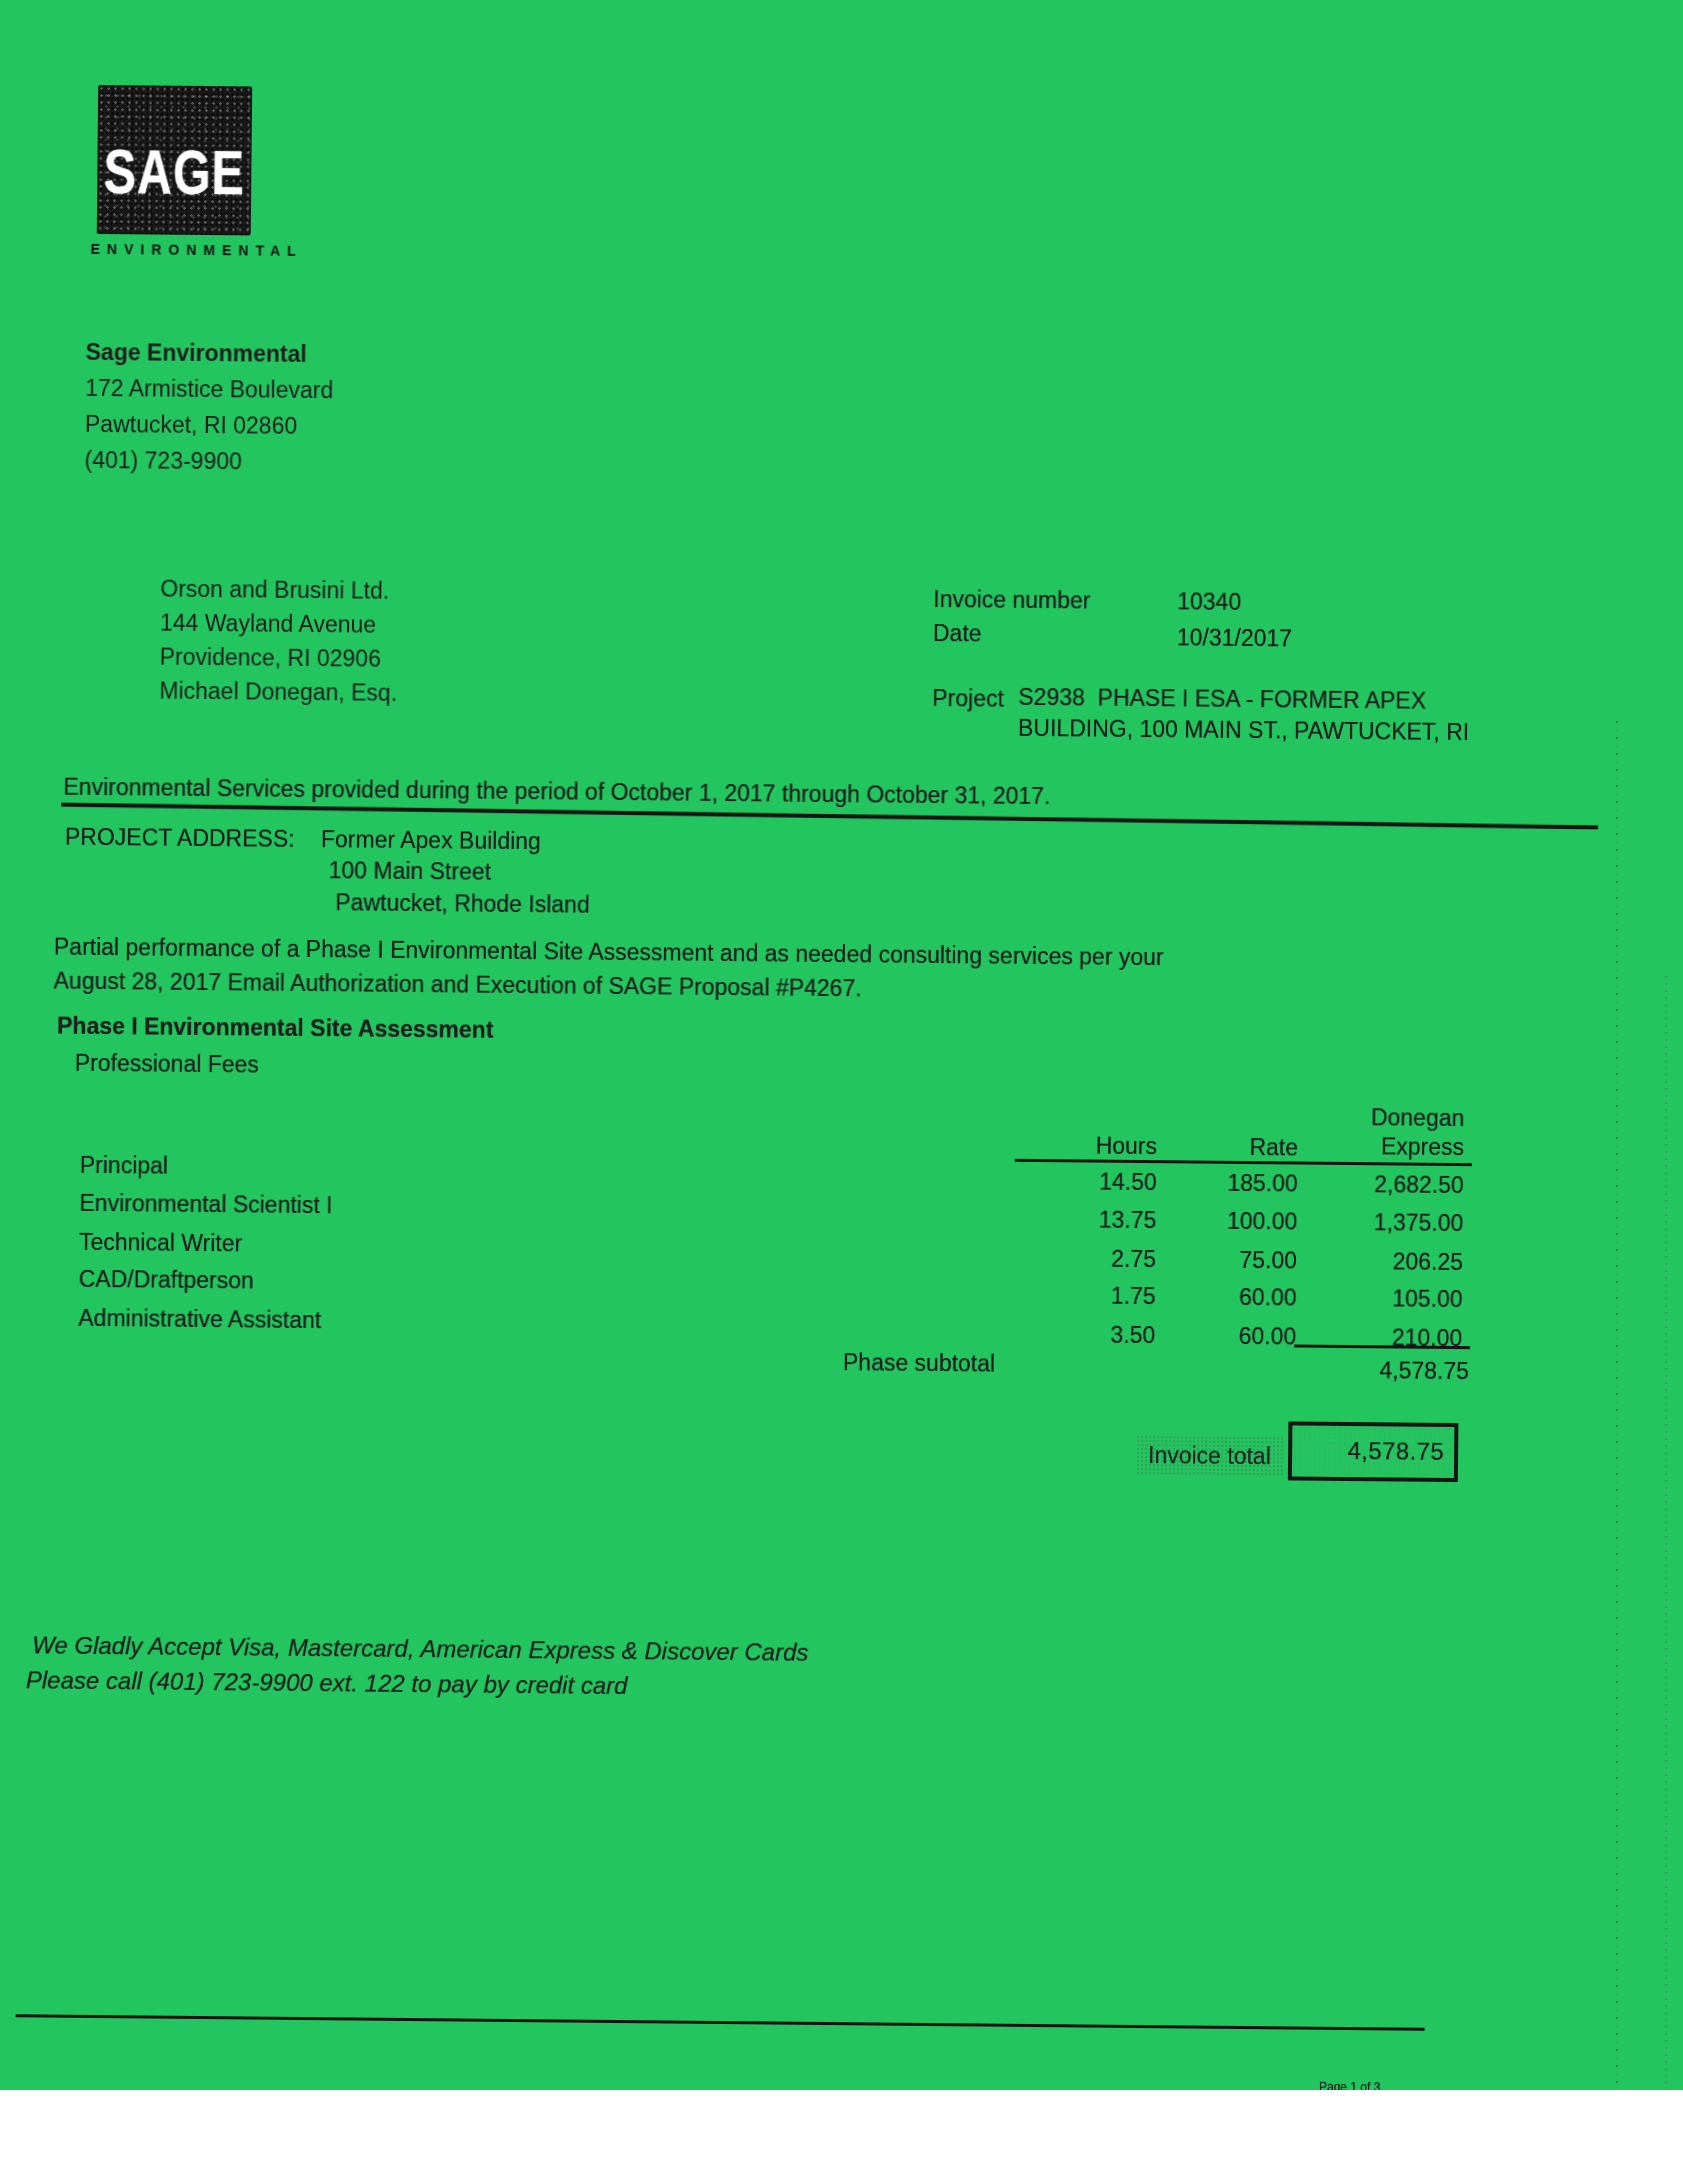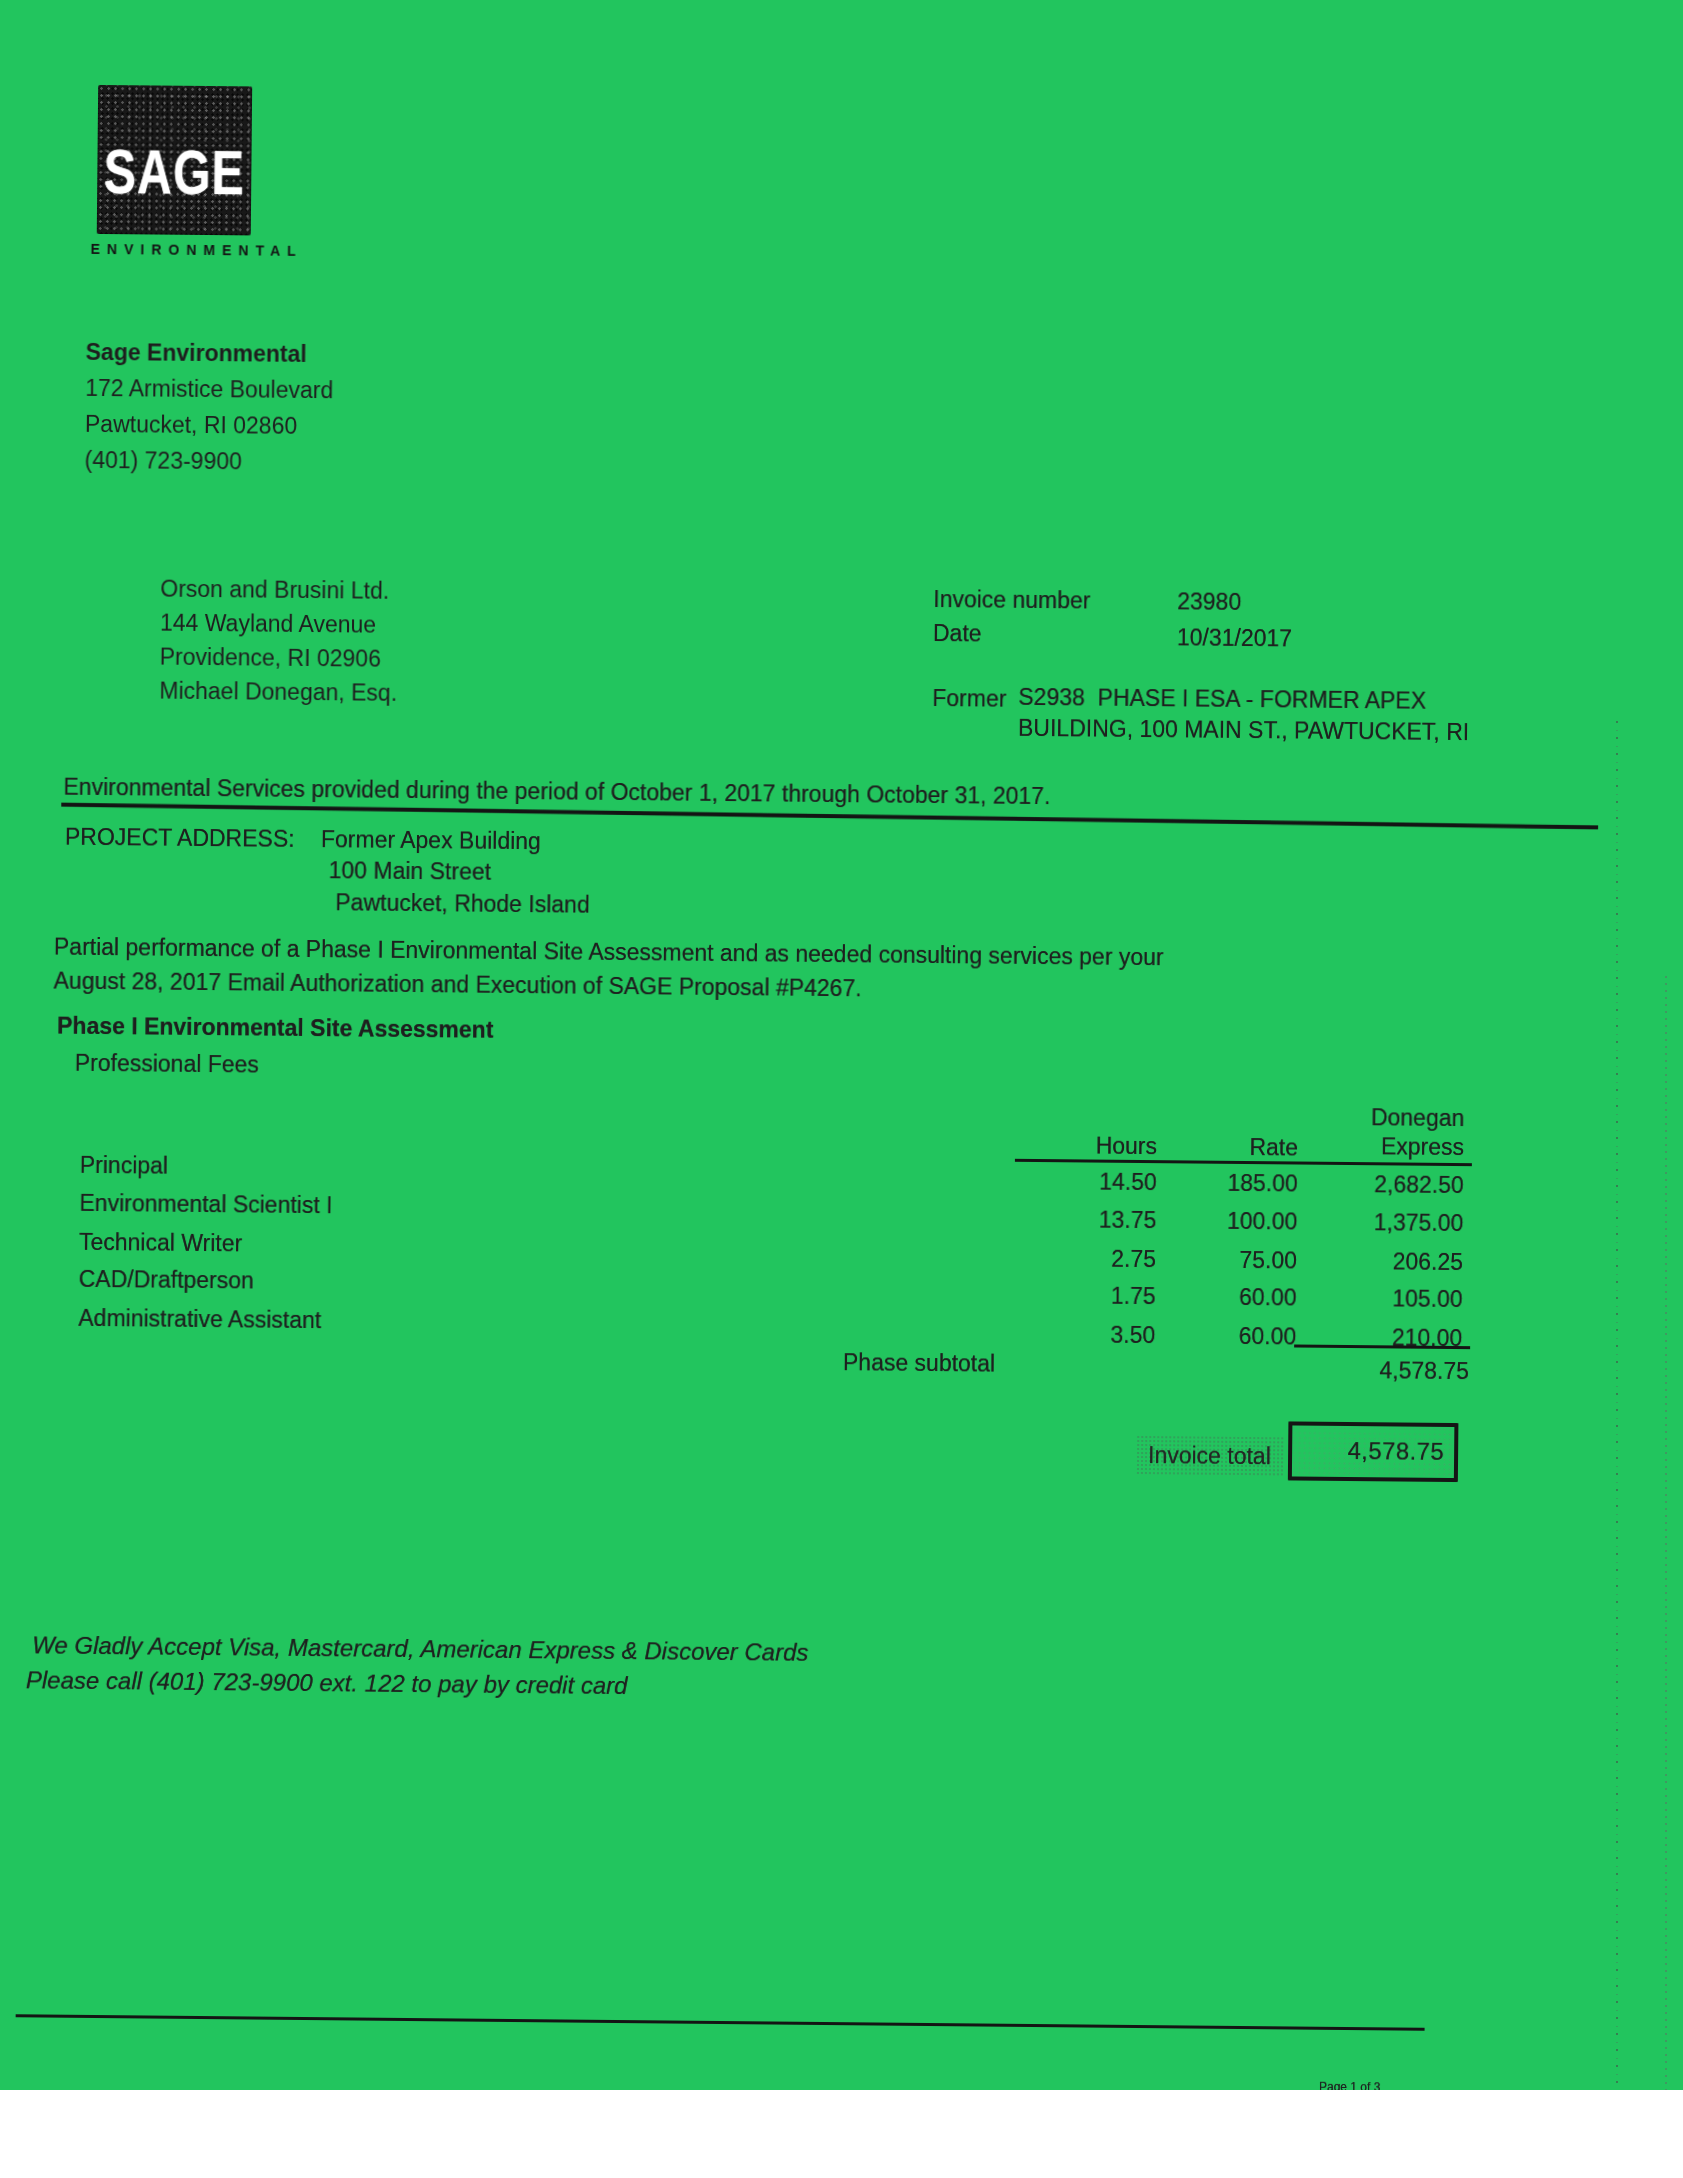--- a/index.html
+++ b/index.html
@@ -148,24 +148,24 @@
     </div>
 
     <div class="client">
       <div class="line">Orson and Brusini Ltd.</div>
       <div class="line">144 Wayland Avenue</div>
       <div class="line">Providence, RI 02906</div>
       <div class="line">Michael Donegan, Esq.</div>
     </div>
 
     <span class="txt meta-label" style="top:575px">Invoice number</span>
-    <span class="txt meta-value" style="top:575px">23980</span>
+    <span class="txt meta-value" style="top:575px">10340</span>
     <span class="txt meta-label" style="top:609px">Date</span>
     <span class="txt meta-value" style="top:611px">10/31/2017</span>
-    <span class="txt meta-label" style="top:674px">Former</span>
+    <span class="txt meta-label" style="top:674px">Project</span>
     <div class="project-value">S2938  PHASE I ESA - FORMER APEX BUILDING, 100 MAIN ST., PAWTUCKET, RI</div>
 
     <span class="txt" style="left:71px;top:771px">Environmental Services provided during the period of October 1, 2017 through October 31, 2017.</span>
     <div class="rule rule-top"></div>
 
     <span class="txt" style="left:73px;top:821px">PROJECT ADDRESS:</span>
     <span class="txt pa-line0">Former Apex Building</span>
     <span class="txt pa-line1">100 Main Street</span>
     <span class="txt pa-line2">Pawtucket, Rhode Island</span>
 

